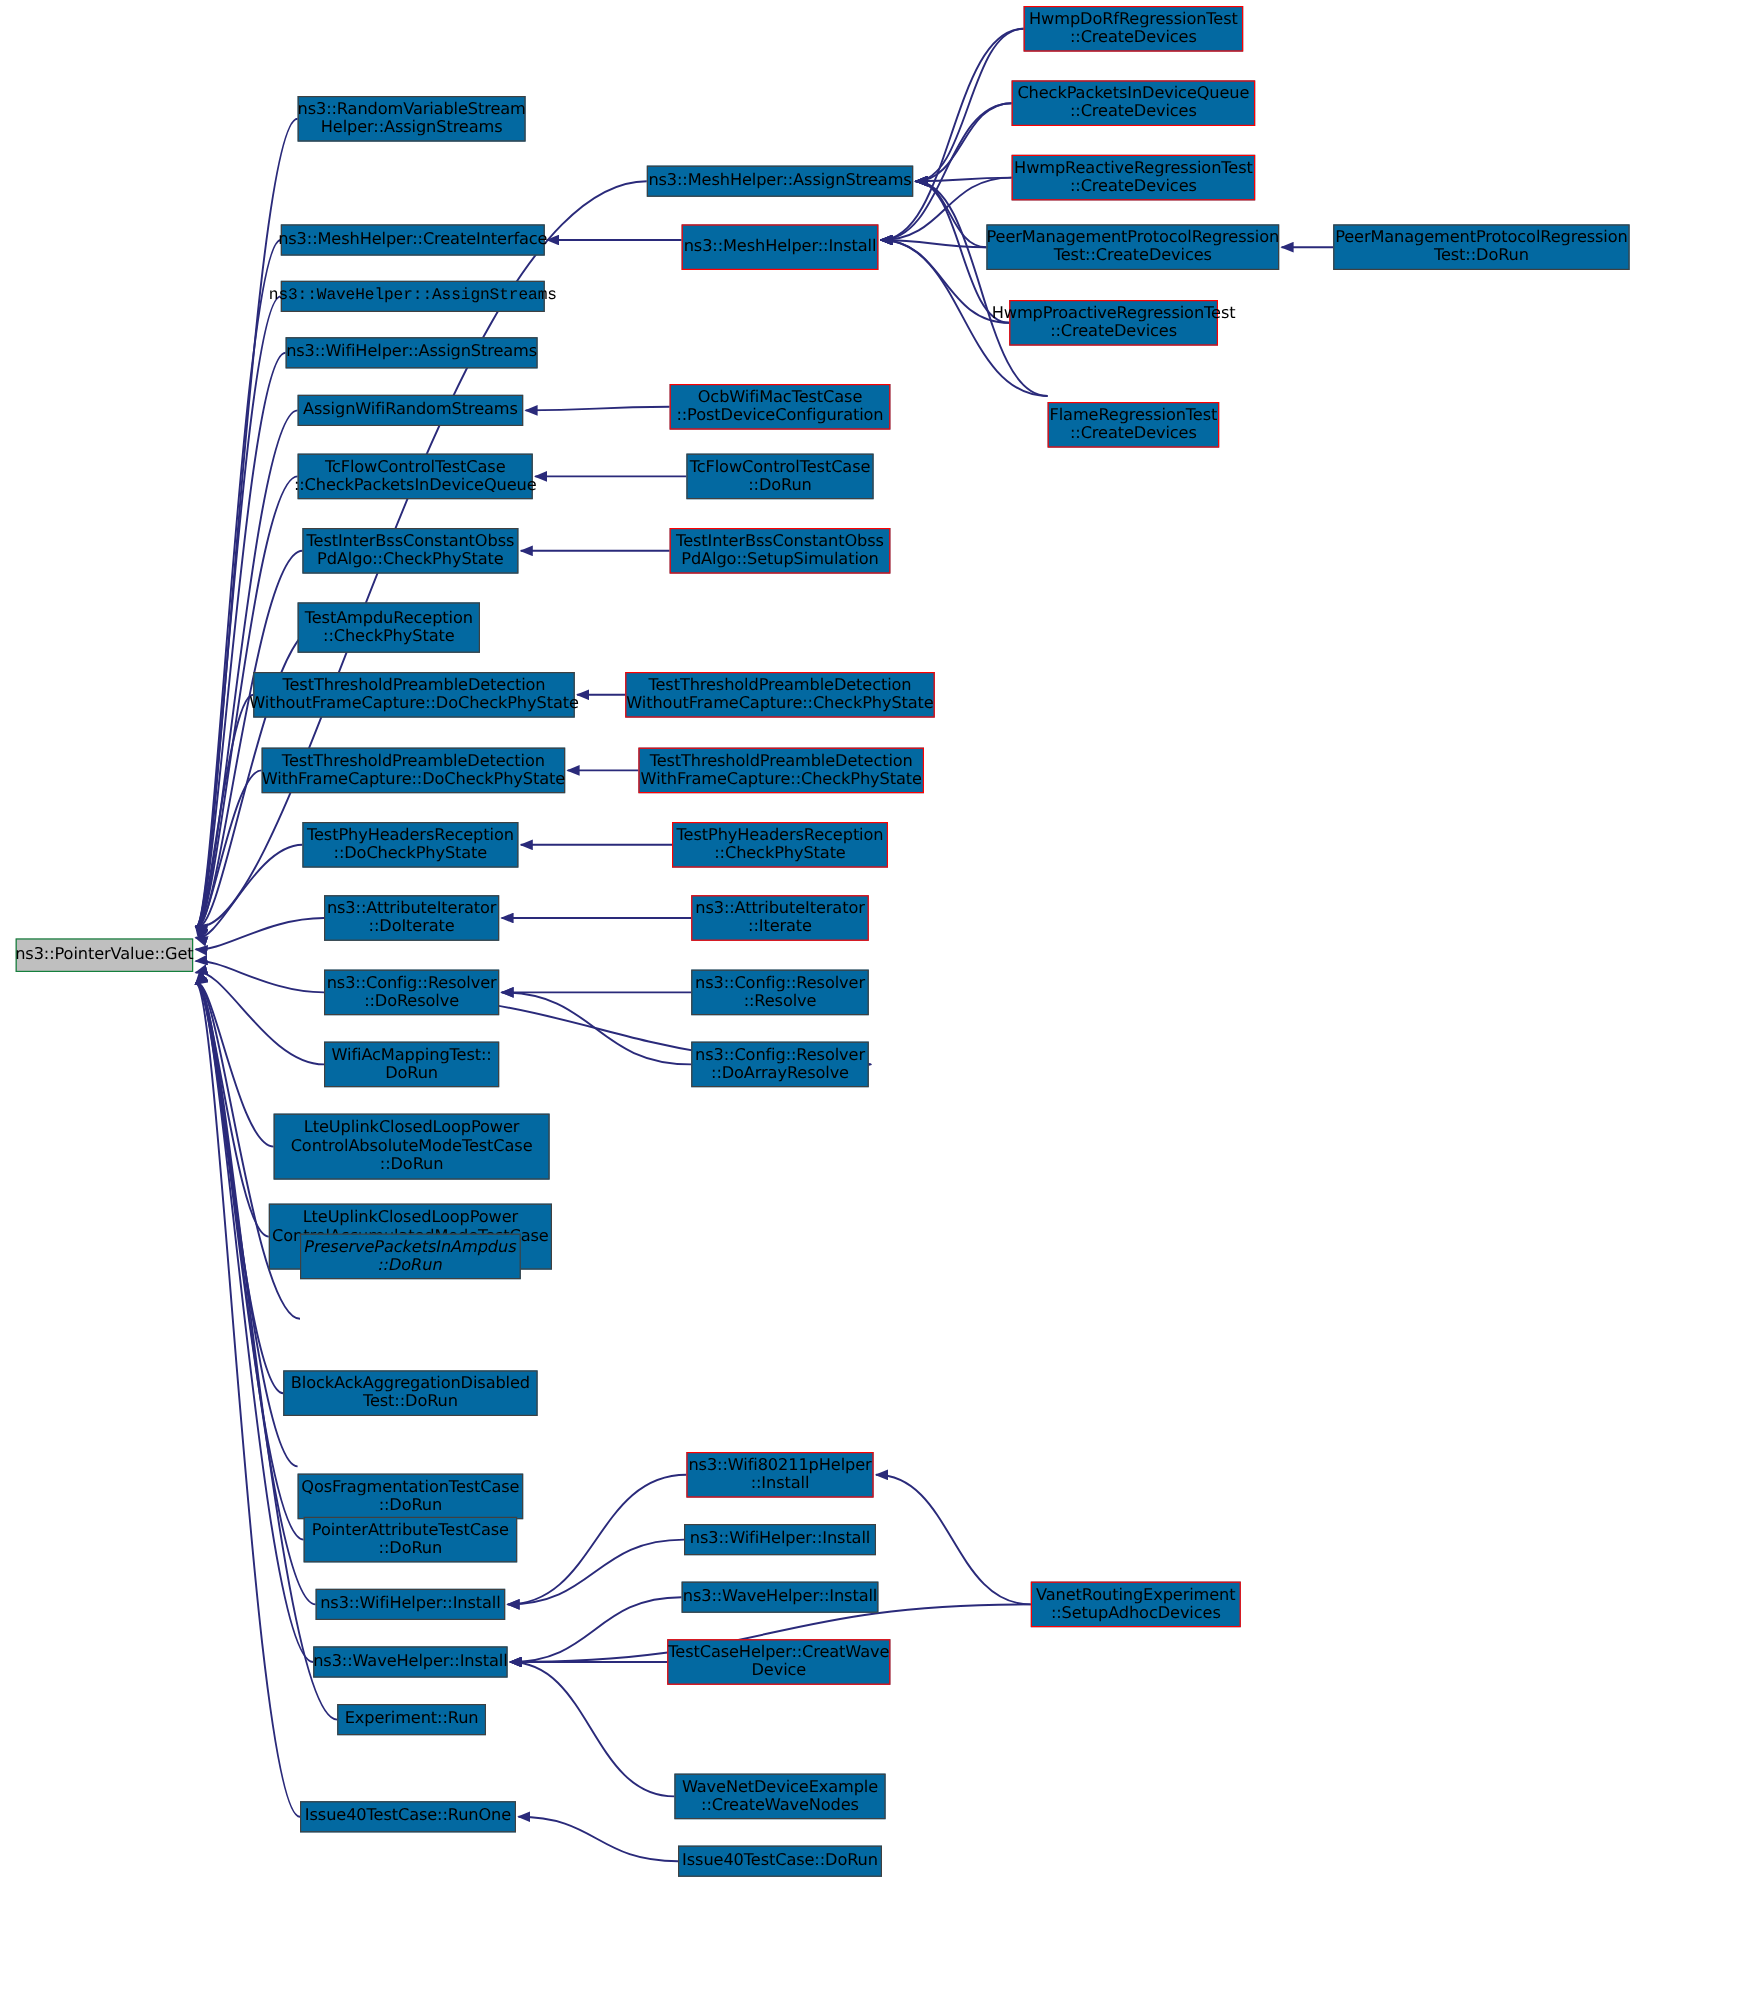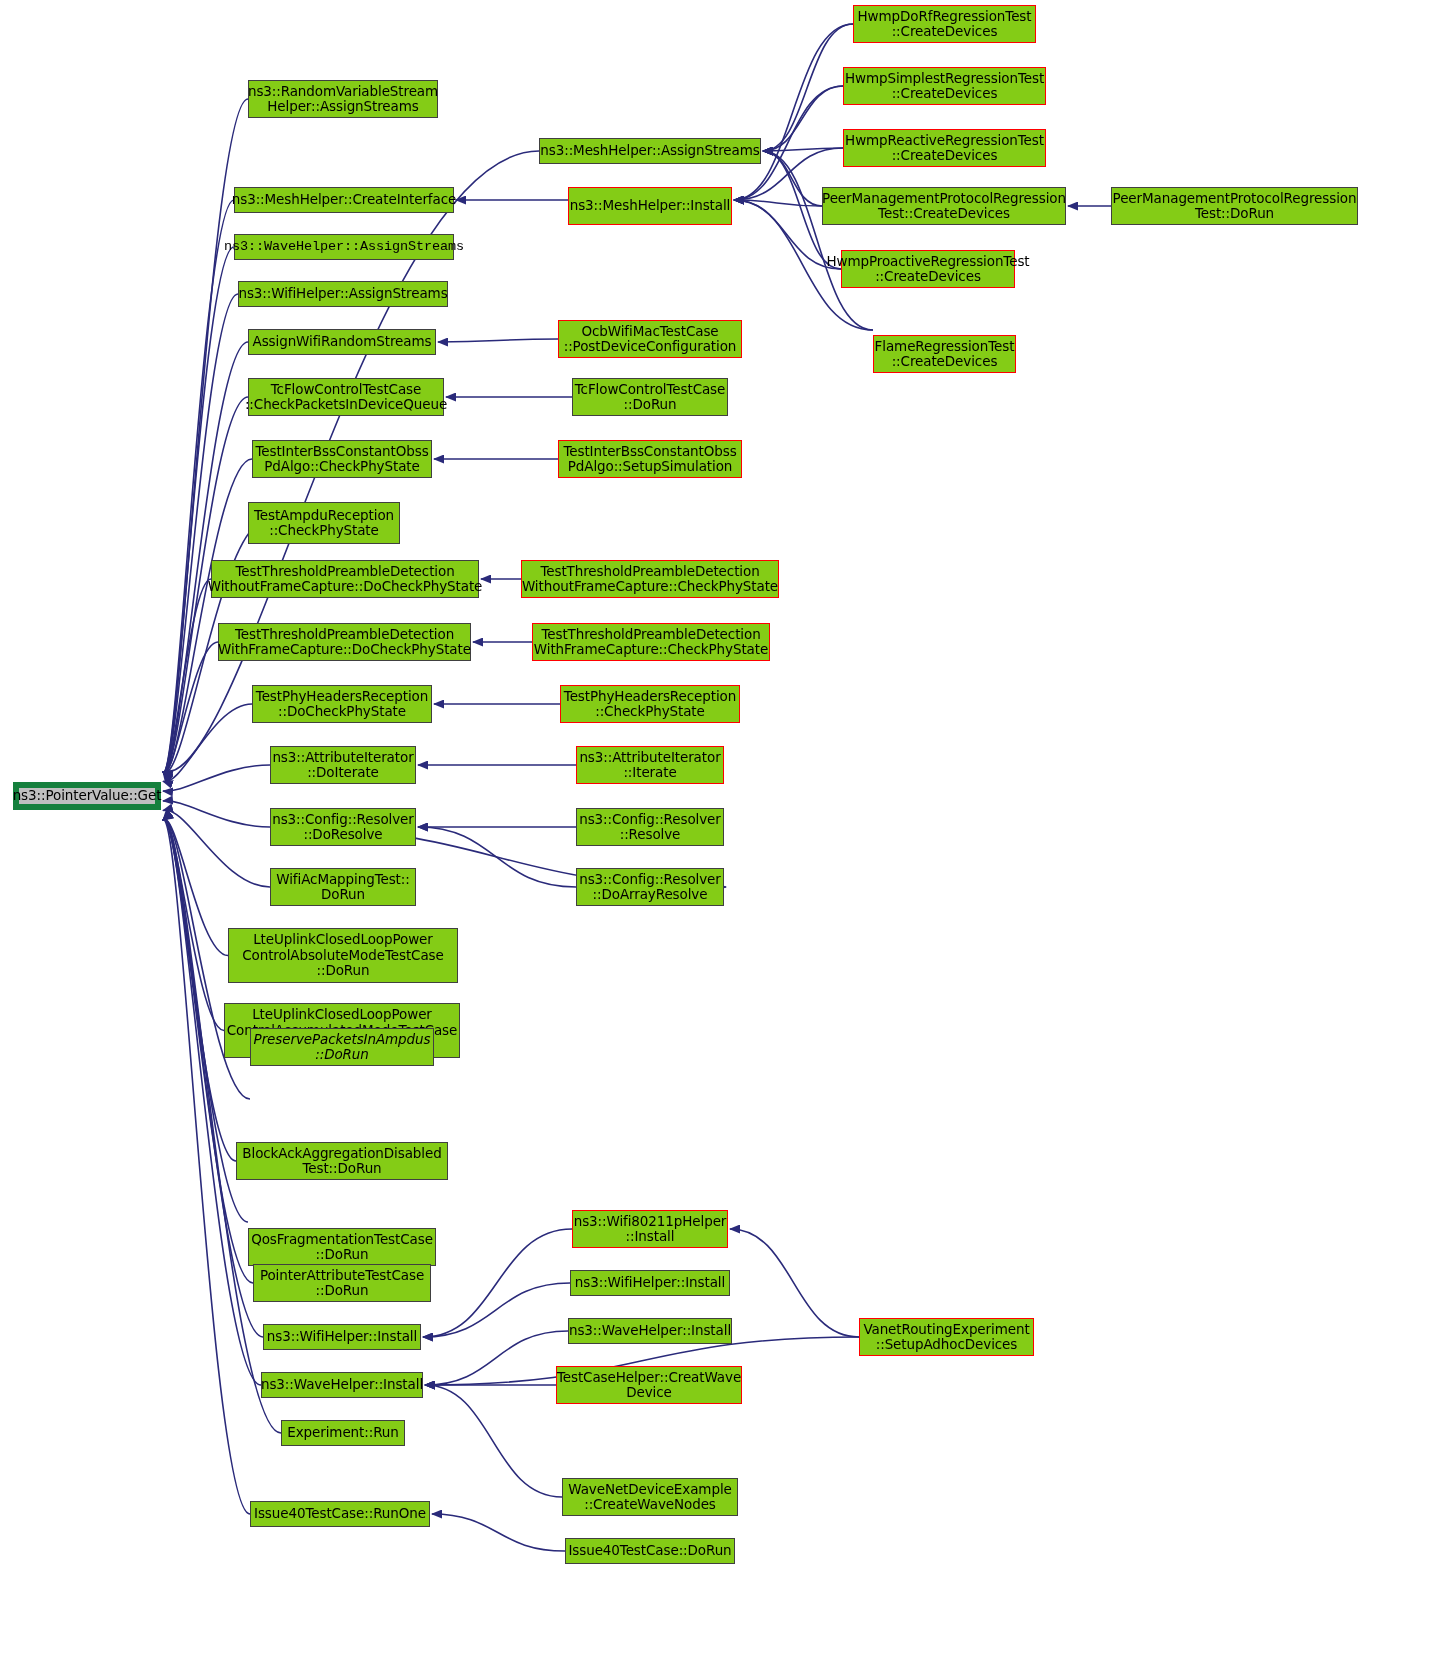--- a/index.html
+++ b/index.html
@@ -6,32 +6,32 @@
   body{font-family:"DejaVu Sans","Liberation Sans",sans-serif;}
   #canvas{position:relative;width:1453px;height:1673px;background:#ffffff;overflow:hidden;}
   svg.edges{position:absolute;left:0;top:0;width:1453px;height:1673px;pointer-events:none;}
   .node{
     position:absolute;
     box-sizing:border-box;
     display:flex;
     align-items:center;
     justify-content:center;
     text-align:center;
-    background:#84cc16;
+    background:#0369a1;
     border:1px solid #404040;
     color:#000000;
     font-size:13.5px;
     line-height:15.5px;
     letter-spacing:-0.1px;
     white-space:pre-line;
     padding:1px 3px;
     z-index:5;
   }
   .node.red{border:1px solid #ff0000;}
-  .node.root{background:#bfbfbf;border:6px solid #15803d;}
+  .node.root{background:#bfbfbf;border:1px solid #15803d;}
 </style>
 </head>
 <body>
 
 <div id="canvas">
   <svg class="edges" id="edge-layer" xmlns="http://www.w3.org/2000/svg">
     <defs>
       <marker id="ah" markerWidth="11" markerHeight="9" refX="10" refY="4.5" orient="auto" markerUnits="userSpaceOnUse">
         <path d="M0,0 L11,4.5 L0,9 z" fill="#2a2a7a"></path>
       </marker>
@@ -164,21 +164,21 @@
 ::Install</div>
       <div class="node" style="left: 570px; top: 1270px; width: 160px; height: 26px;">ns3::WifiHelper::Install</div>
       <div class="node" style="left: 568px; top: 1318px; width: 164px; height: 26px;">ns3::WaveHelper::Install</div>
       <div class="node red" style="left: 556px; top: 1366px; width: 186px; height: 38px;">TestCaseHelper::CreatWave
 Device</div>
       <div class="node" style="left: 562px; top: 1478px; width: 176px; height: 38px;">WaveNetDeviceExample
 ::CreateWaveNodes</div>
       <div class="node" style="left: 565px; top: 1538px; width: 170px; height: 26px;">Issue40TestCase::DoRun</div>
       <div class="node red" style="left: 853px; top: 5px; width: 183px; height: 38px;">HwmpDoRfRegressionTest
 ::CreateDevices</div>
-      <div class="node red" style="left: 843px; top: 67px; width: 203px; height: 38px;">HwmpSimplestRegressionTest
+      <div class="node red" style="left: 843px; top: 67px; width: 203px; height: 38px;">CheckPacketsInDeviceQueue
 ::CreateDevices</div>
       <div class="node red" style="left: 843px; top: 129px; width: 203px; height: 38px;">HwmpReactiveRegressionTest
 ::CreateDevices</div>
       <div class="node" style="left: 822px; top: 187px; width: 244px; height: 38px;">PeerManagementProtocolRegression
 Test::CreateDevices</div>
       <div class="node red" style="left: 841px; top: 250px; width: 174px; height: 38px;">HwmpProactiveRegressionTest
 ::CreateDevices</div>
       <div class="node red" style="left: 873px; top: 311px; width: 143px; height: 38px; margin-top: 24px;">FlameRegressionTest
 ::CreateDevices</div>
       <div class="node" style="left: 1111px; top: 187px; width: 247px; height: 38px;">PeerManagementProtocolRegression

